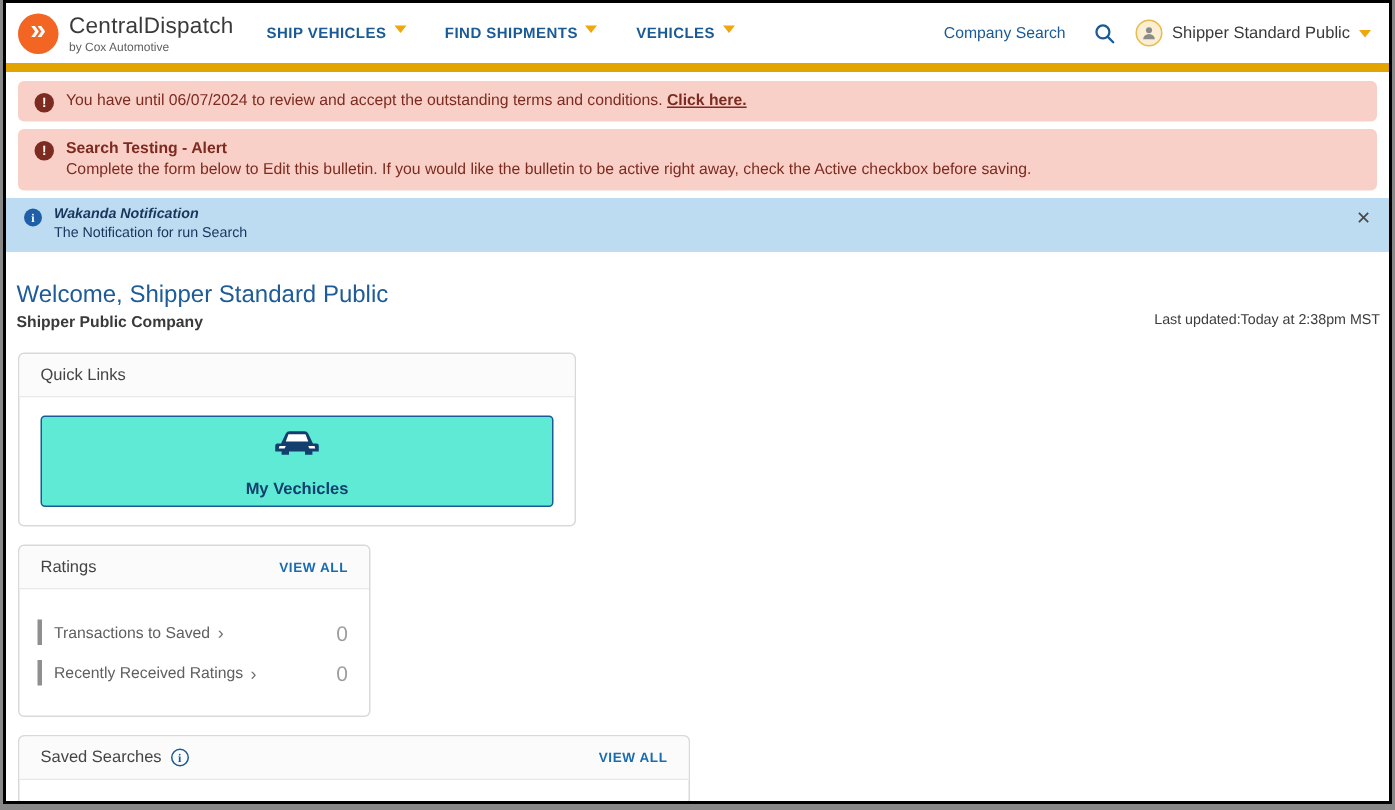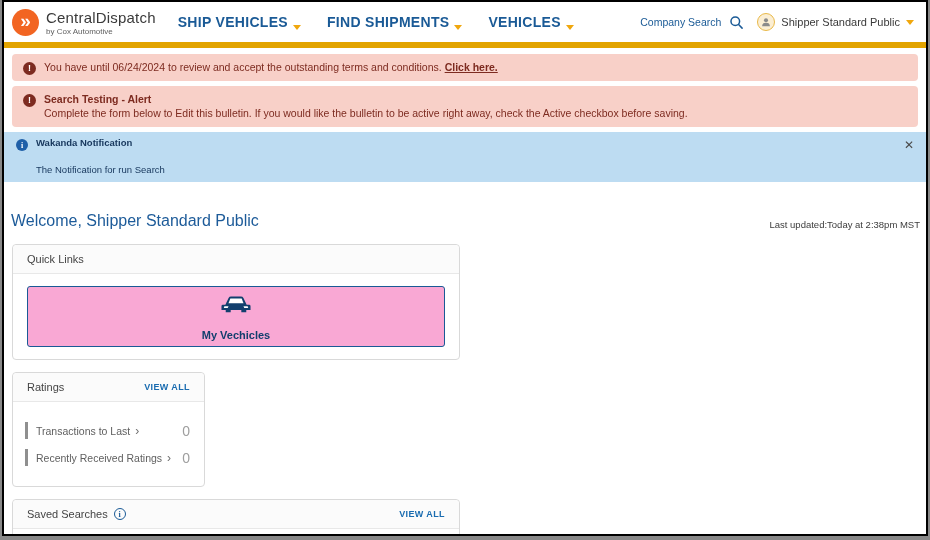--- a/index.html
+++ b/index.html
@@ -6,61 +6,61 @@
   body { font-family:"Liberation Sans", sans-serif; background:#888; }
   .frame { width:926px; height:536px; border:2px solid #000; background:#fff; overflow:hidden; position:relative; margin:0 auto; }
 
   
   .topbar { height:40px; display:flex; align-items:center; padding:0 12px 0 8px; background:#fff; }
   .logo-wrap { display:flex; align-items:center; gap:7px; }
   .logo-circle { width:27px; height:27px; border-radius:50%; background:#F26522; color:#fff; display:flex; align-items:center; justify-content:center; font-size:19px; font-weight:bold; line-height:1; padding-bottom:3px; }
   .brand-text .brand-name { font-size:15px; color:#3A3A3A; letter-spacing:.2px; }
   .brand-text .brand-tag { font-size:8px; color:#5f5f5f; margin-top:1px; }
   .nav { display:flex; align-items:center; gap:26px; margin-left:22px; }
-  .nav-item { display:flex; align-items:flex-end; gap:5px; font-size:14px; font-weight:bold; color:#1A5A96; letter-spacing:.3px; cursor:pointer; }
+  .nav-item { display:flex; align-items:flex-start; gap:5px; font-size:10px; font-weight:bold; color:#1A5A96; letter-spacing:.3px; cursor:pointer; }
   .caret { width:0; height:0; border-left:4px solid transparent; border-right:4px solid transparent; border-top:5px solid #F0A70D; display:inline-block; }
   .top-right { margin-left:auto; display:flex; align-items:center; gap:10px; }
-  .company-search { display:flex; align-items:center; gap:8px; color:#1A5A96; font-size:10.5px; cursor:pointer; }
+  .company-search { display:flex; align-items:center; gap:19px; color:#1A5A96; font-size:10.5px; cursor:pointer; }
   .user-chip { display:flex; align-items:center; gap:6px; margin-left:3px; cursor:pointer; }
   .avatar { width:18px; height:18px; border-radius:50%; background:#FBEED3; border:1.5px solid #E9B949; display:flex; align-items:center; justify-content:center; }
   .user-name { font-size:11px; color:#3A3A3A; }
   .gold-bar { height:6px; background:#E2A400; }
 
   
   .alerts { padding:6px 8px 0 8px; }
   .alert { position:relative; background:#F8D0C8; border-radius:4px; color:#7D2B20; padding:7px 14px 8px 32px; margin-bottom:5px; }
   .alert-icon { position:absolute; left:11px; top:8px; width:13px; height:13px; border-radius:50%; background:#7D2B20; color:#fff; font-size:9px; font-weight:bold; display:flex; align-items:center; justify-content:center; line-height:1; }
   .alert-title { font-size:10.5px; font-weight:bold; margin-bottom:2px; }
   .alert-body { font-size:10.5px; }
   .alert-link { font-weight:bold; text-decoration:underline; cursor:pointer; }
 
   .notification { position:relative; background:#BDDCF2; color:#16365C; padding:5px 30px 7px 32px; }
   .notif-icon { position:absolute; left:12px; top:7px; width:12px; height:12px; border-radius:50%; background:#1F5FA8; color:#fff; font-size:8px; font-weight:bold; font-family:"Liberation Serif", serif; display:flex; align-items:center; justify-content:center; }
-  .notif-title { font-size:9.5px; font-weight:bold; margin-bottom:16px; }
+  .notif-title { font-size:9.5px; font-weight:bold; margin-bottom:2px;font-style:italic; }
   .notif-body { font-size:9.5px; }
   .notif-close { position:absolute; right:12px; top:7px; font-size:12px; color:#4A4A4A; cursor:pointer; line-height:1; }
 
   
-  .welcome-row { display:flex; align-items:flex-end; justify-content:space-between; padding:20px 6px 0 7px; }
+  .welcome-row { display:flex; align-items:center; justify-content:space-between; padding:20px 6px 0 7px; }
   .welcome-title { font-size:16px; color:#1D5B99; font-weight:400; }
   .welcome-company { font-size:10.5px; font-weight:bold; color:#3A3A3A; margin-top:3px; }
   .last-updated { font-size:9.5px; color:#3C3C3C; margin-top:17px; }
 
   
   .card { border:1px solid #D9D9D9; border-radius:4px; background:#fff; margin-left:8px; }
   .card-head { display:flex; align-items:center; justify-content:space-between; padding:8px 14px; background:#FBFBFB; border-bottom:1px solid #E8E8E8; border-radius:4px 4px 0 0; }
   .card-title { font-size:11px; color:#444; display:flex; align-items:center; gap:6px; }
   .view-all { font-size:9px; font-weight:bold; color:#1A6CB0; letter-spacing:.4px; cursor:pointer; }
 
-  .quick-links { width:448px; margin-top:14px; }
+  .quick-links { width:372px; margin-top:14px; }
   .ql-body { display:flex; gap:11px; padding:12px 14px 12px 14px; }
-  .ql-btn { flex:1; height:61px; border:1px solid #1A5A96; border-radius:3px; background:#f9a8d4; display:flex; flex-direction:column; align-items:center; justify-content:center; gap:13px; cursor:pointer; }
+  .ql-btn { flex:1; height:61px; border:1px solid #1A5A96; border-radius:3px; background:#5eead4; display:flex; flex-direction:column; align-items:center; justify-content:center; gap:13px; cursor:pointer; }
   .ql-label { font-size:11px; font-weight:bold; color:#123F6D; }
 
-  .ratings { width:193px; margin-top:12px; }
+  .ratings { width:235px; margin-top:12px; }
   .rating-rows { padding:10px 14px 20px 12px; }
   .rating-row { display:flex; align-items:center; margin-top:10px; cursor:pointer; }
   .row-bar { width:3px; height:17px; background:#8F8F8F; margin-right:8px; }
   .row-label { font-size:10.5px; color:#5F5F5F; }
   .row-chev { font-size:12px; color:#6f6f6f; margin-left:5px; }
   .row-value { margin-left:auto; font-size:14px; color:#9E9E9E; }
 
   .saved { width:448px; margin-top:12px; height:120px; }
   .info-badge { width:12px; height:12px; border-radius:50%; border:1px solid #1A5A96; color:#1A5A96; font-size:8px; font-family:"Liberation Serif", serif; font-weight:bold; display:flex; align-items:center; justify-content:center; }
   .saved-item { padding:15px 14px; font-size:11px; font-weight:bold; color:#1A5A96; cursor:pointer; }
@@ -110,38 +110,39 @@
         <span class="user-name">Shipper Standard Public</span>
         <span class="caret"></span>
       </div>
     </div>
   </div>
   <div class="gold-bar"></div>
 
   <div class="alerts">
     <div class="alert">
       <span class="alert-icon">!</span>
-      <div class="alert-body"><span>You have until 06/24/2024 to review and accept the outstanding terms and conditions. </span><span class="alert-link">Click here.</span></div>
+      <div class="alert-body"><span>You have until 06/07/2024 to review and accept the outstanding terms and conditions. </span><span class="alert-link">Click here.</span></div>
     </div>
     <div class="alert">
       <span class="alert-icon">!</span>
       <div class="alert-title">Search Testing - Alert</div>
       <div class="alert-body">Complete the form below to Edit this bulletin. If you would like the bulletin to be active right away, check the Active checkbox before saving.</div>
     </div>
   </div>
   <div class="notification">
     <span class="notif-icon">i</span>
     <div class="notif-title">Wakanda Notification</div>
     <div class="notif-body">The Notification for run Search</div>
     <span class="notif-close">✕</span>
   </div>
 
   <div class="welcome-row">
     <div>
       <div class="welcome-title">Welcome, Shipper Standard Public</div>
+      <div class="welcome-company">Shipper Public Company</div>
     </div>
     <div class="last-updated">Last updated:Today at 2:38pm MST</div>
   </div>
 
   <div class="card quick-links">
     <div class="card-head">
       <div class="card-title">Quick Links</div>
     </div>
     <div class="ql-body">
       <div class="ql-btn">
@@ -157,21 +158,21 @@
   </div>
 
   <div class="card ratings">
     <div class="card-head">
       <div class="card-title">Ratings</div>
       <div class="view-all">VIEW ALL</div>
     </div>
     <div class="rating-rows">
       <div class="rating-row">
         <span class="row-bar"></span>
-        <span class="row-label">Transactions to Last</span>
+        <span class="row-label">Transactions to Saved</span>
         <span class="row-chev">›</span>
         <span class="row-value">0</span>
       </div>
       <div class="rating-row">
         <span class="row-bar"></span>
         <span class="row-label">Recently Received Ratings</span>
         <span class="row-chev">›</span>
         <span class="row-value">0</span>
       </div>
     </div>

